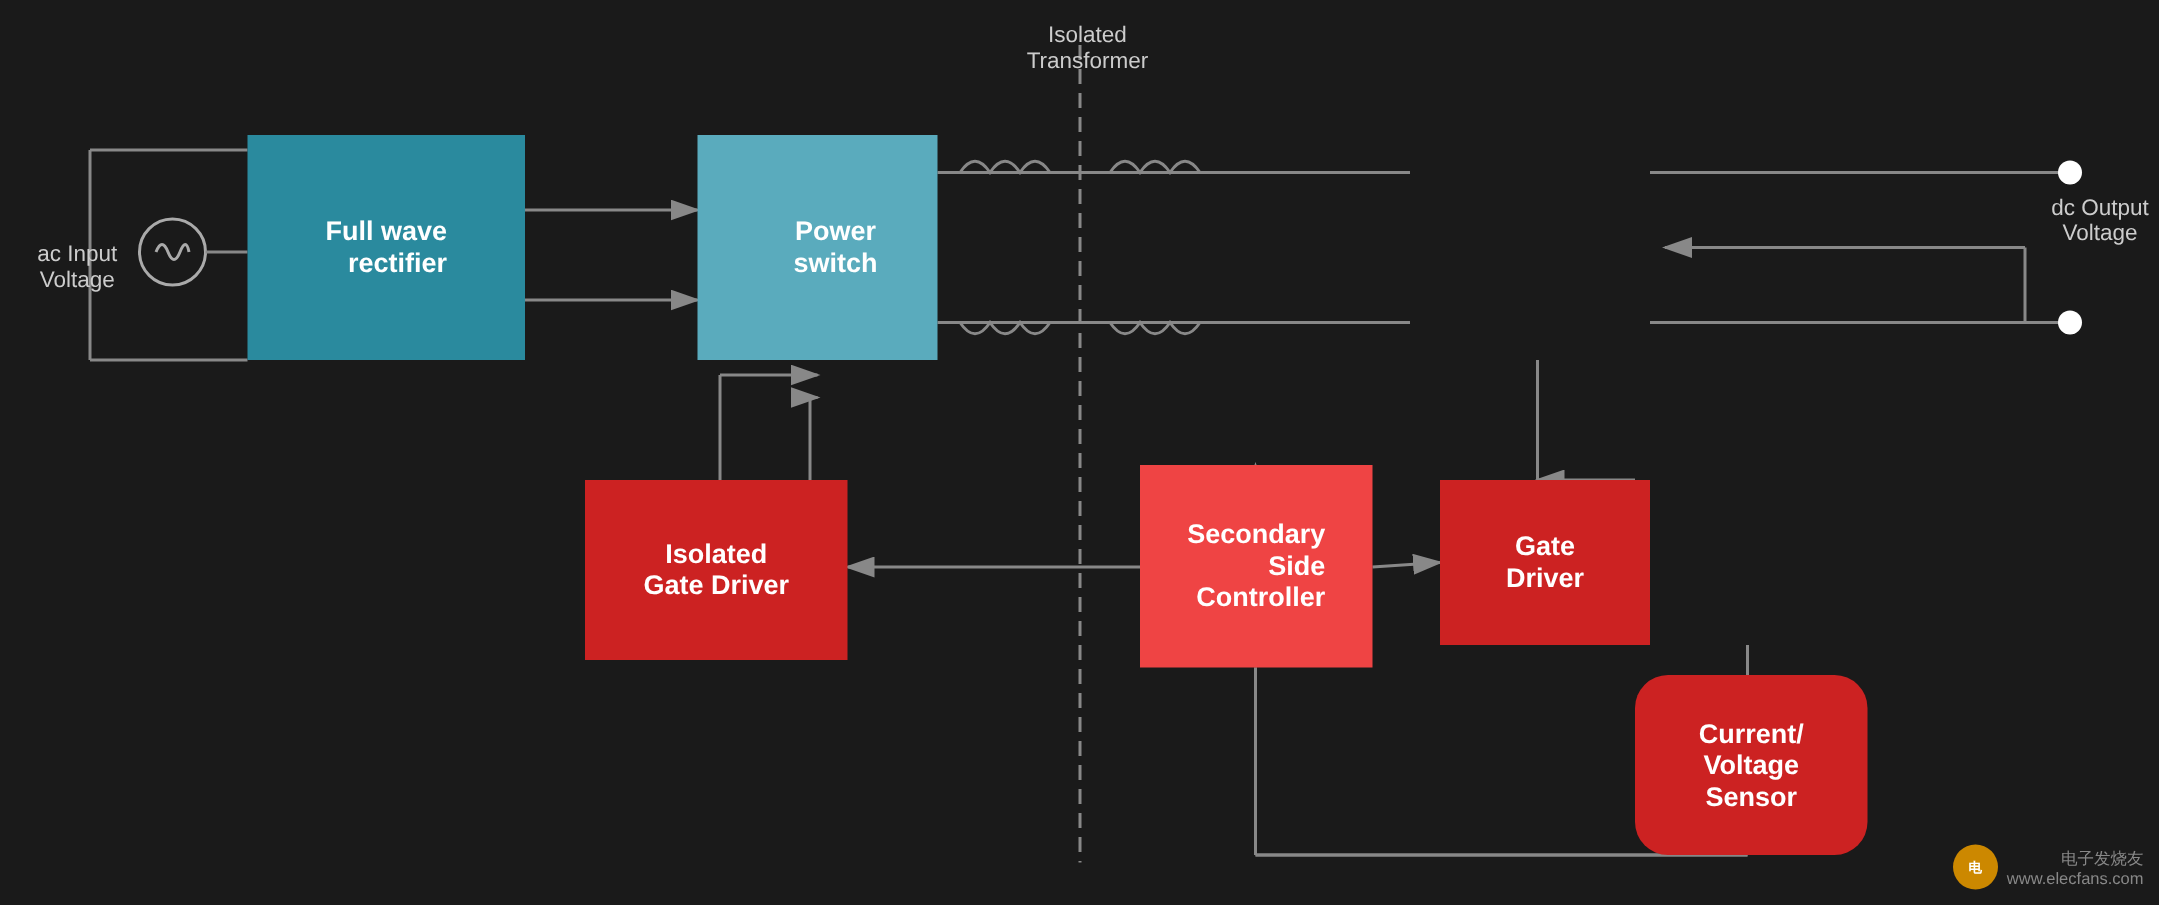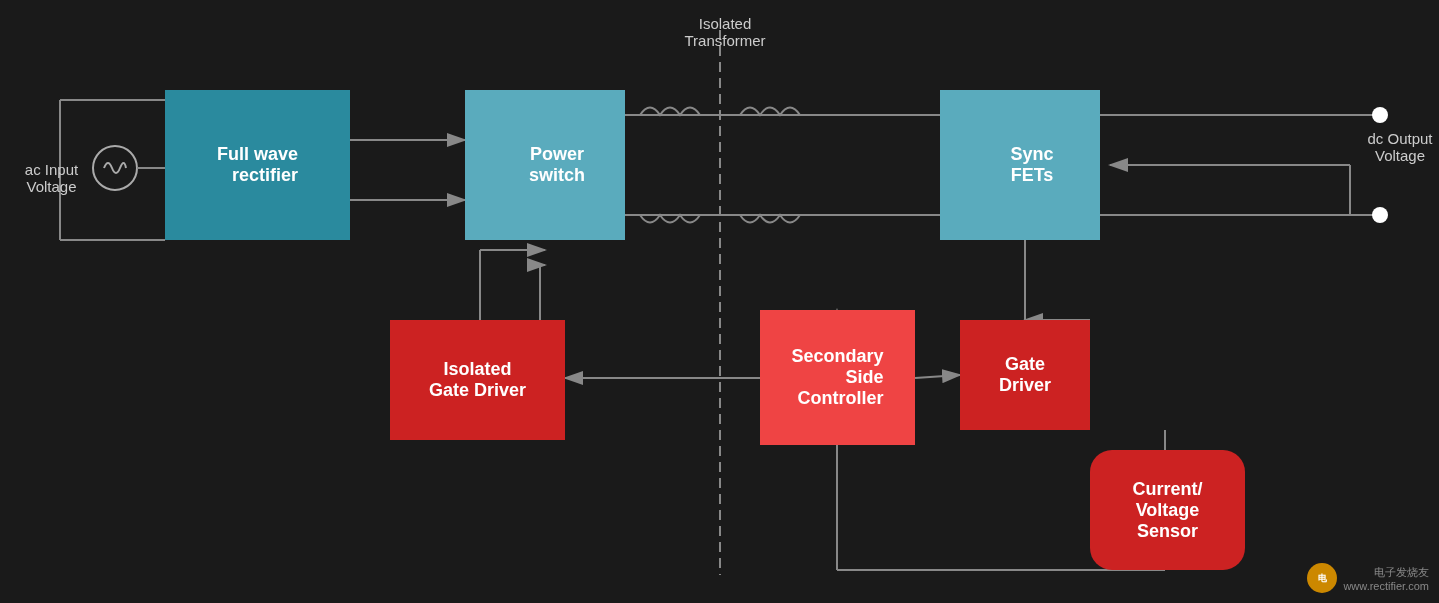--- a/index.html
+++ b/index.html
@@ -147,33 +147,30 @@
   </svg>
 
   <div class="block block-teal" style="left:165px; top:90px; width:185px; height:150px;">
     <span>Full wave<br>rectifier</span>
   </div>
 
   <div class="block block-light-blue" style="left:465px; top:90px; width:160px; height:150px;">
     <span>Power<br>switch</span>
   </div>
 
-  <div class="block block-light-blue" style="left:940px; top:90px; width:160px; height:150px;">
-    <span>Sync<br>FETs</span>
-  </div>
 
   <div class="block block-red" style="left:390px; top:320px; width:175px; height:120px;">
     <span>Isolated<br>Gate Driver</span>
   </div>
 
   <div class="block block-green" style="left:760px; top:310px; width:155px; height:135px;">
     <span>Secondary<br>Side<br>Controller</span>
   </div>
 
-  <div class="block block-red" style="left:960px; top:320px; width:130px; height:110px;">
+  <div class="block block-red" style="left:960px; top:320px; width:140px; height:110px;">
     <span>Gate<br>Driver</span>
   </div>
 
   <div class="block block-red" style="left:1090px; top:450px; width:155px; height:120px;border-radius:22px;">
     <span>Current/<br>Voltage<br>Sensor</span>
   </div>
 
   <div class="label-text" style="left:4px; top:125px; width:95px;margin-top:36px;">
     <span>ac Input<br>Voltage</span>
   </div>
@@ -184,17 +181,17 @@
 
   <div class="label-text" style="left:660px; top:15px; width:130px;">
     <span>Isolated<br>Transformer</span>
   </div>
 
   <div class="watermark">
     <div style="display:flex; align-items:center; gap:6px; justify-content:flex-end;">
       <div style="width:30px; height:30px; background:#cc8800; border-radius:50%; display:flex; align-items:center; justify-content:center; font-size:9px; color:white; font-weight:bold;">电</div>
       <div>
         <div>电子发烧友</div>
-        <div>www.rectifier.com</div>
+        <div>www.elecfans.com</div>
       </div>
     </div>
   </div>
 </div>
 
 </body></html>

